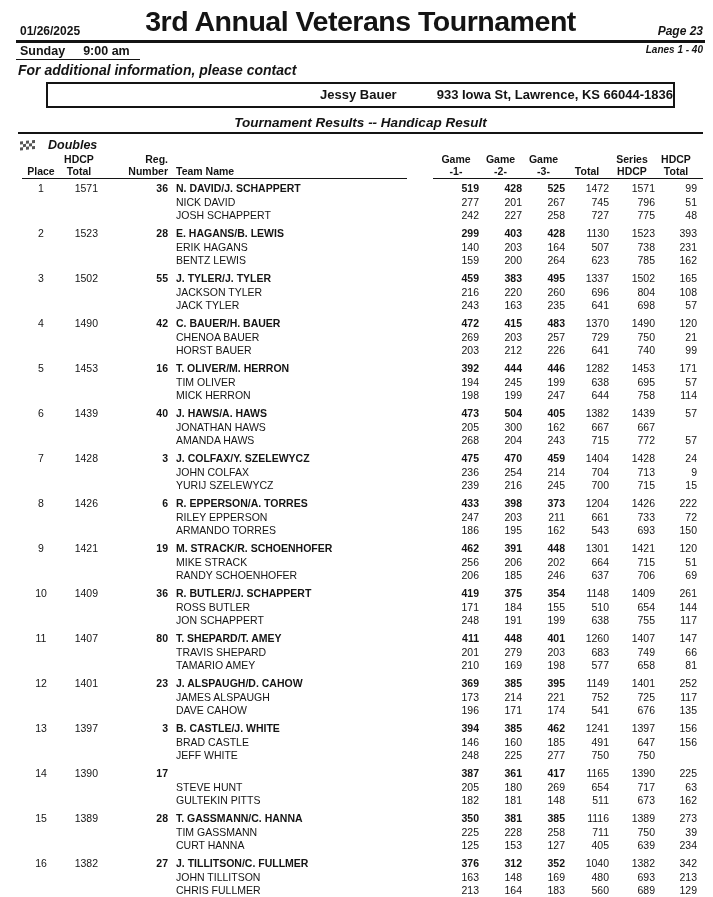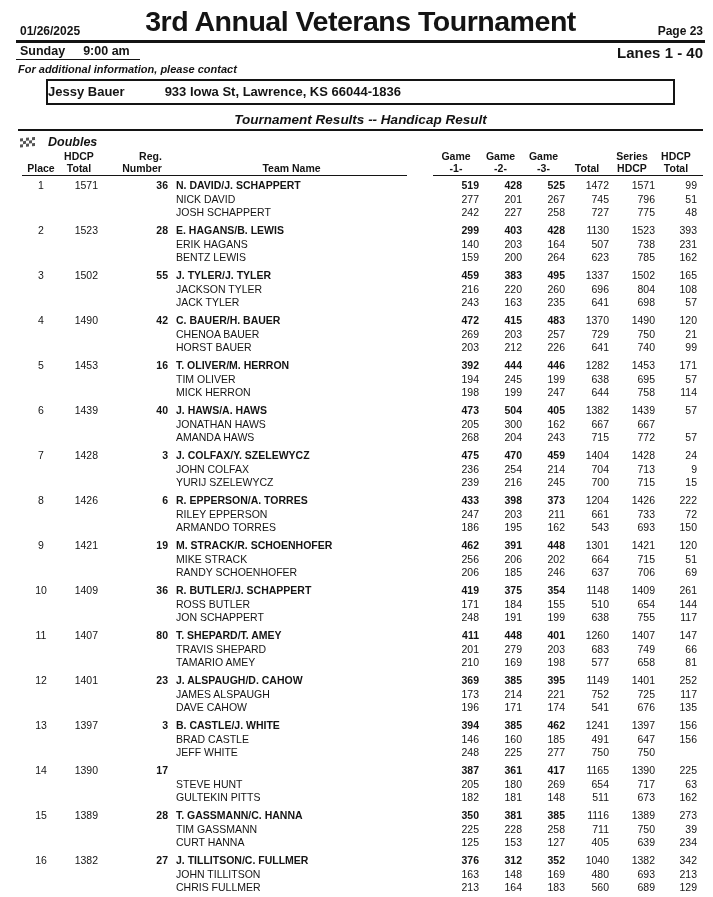--- a/index.html
+++ b/index.html
@@ -8,30 +8,30 @@
     font-family:"Liberation Sans","DejaVu Sans",sans-serif;
     color:#141414;
     -webkit-font-smoothing:antialiased;
   }
   .page{padding:6px 8px 0 16px;position:relative;}
 
   
   .hdr-line1{display:grid;grid-template-columns:130px 1fr 130px;align-items:end;}
   .hdr-date{font-size:12px;font-weight:bold;padding-left:4px;}
   .hdr-title{font-size:28px;font-weight:bold;text-align:center;letter-spacing:-0.5px;transform:scaleX(1.02);white-space:nowrap;}
-  .hdr-page{font-size:12px;font-weight:bold;text-align:right;padding-right:2px;}
+  .hdr-page{font-size:12px;font-weight:bold;text-align:right;padding-right:2px;font-style:italic;}
   .rule-thick{border-bottom:3px solid #141414;margin-top:2px;}
   .hdr-line2{display:flex;justify-content:space-between;align-items:flex-start;margin-top:1px;}
   .daytime{font-size:12.5px;font-weight:bold;border-bottom:1.5px solid #141414;padding:0 10px 1px 4px;text-align:center;}
   .daytime .t{margin-left:18px;}
-  .lanes{font-size:15px;font-weight:bold;padding-right:2px;}
-  .contact-note{font-size:11px;font-weight:bold;font-style:italic;margin-top:2px;padding-left:2px;}
+  .lanes{font-size:10px;font-weight:bold;padding-right:2px;font-style:italic;}
+  .contact-note{font-size:14px;font-weight:bold;font-style:italic;margin-top:2px;padding-left:2px;}
   .contact-box{
     margin:4px 30px 0 30px;border:2px solid #141414;
-    display:flex;justify-content:flex-start;gap:40px;
+    display:flex;justify-content:flex-end;gap:40px;
     font-size:13px;font-weight:bold;padding:3px 0 4px 0;
   }
   .results-title{
     margin:7px 2px 0 2px;text-align:center;
     font-size:13.5px;font-weight:bold;font-style:italic;
     border-bottom:2px solid #141414;padding-bottom:2px;
   }
 
   
   .section-row{display:flex;align-items:center;gap:13px;margin:4px 0 0 4px;}
@@ -53,21 +53,21 @@
   .g3{width:43px;flex:none;text-align:right;}
   .tot{width:44px;flex:none;text-align:right;}
   .ser{width:46px;flex:none;text-align:right;}
   .hd{width:48px;flex:none;text-align:right;padding-right:6px;box-sizing:border-box;}
   .bold{font-weight:bold;}
 
   
   .thead{margin:2px 0 0 6px;margin-right:2px;}
   .thead .row{font-size:10.5px;font-weight:bold;line-height:11.5px;}
   .thead .left,.thead .right{border-bottom:1.6px solid #141414;padding-bottom:1px;align-items:flex-end;}
-  .thead .c{display:flex;flex-direction:column;justify-content:flex-end;align-items:center;}
+  .thead .c{display:flex;flex-direction:column;justify-content:flex-end;}
   .thead .ht,.thead .g1,.thead .g2,.thead .g3,.thead .tot,.thead .ser,.thead .hd{text-align:center;}
   .thead .reg{text-align:right;}
   .thead .place{text-align:center;}
   .h2line span{display:block;}
 
   
   .tbody{margin:3px 0 0 6px;margin-right:2px;}
   .block{margin-bottom:4.5px;}
 </style>
 </head>

